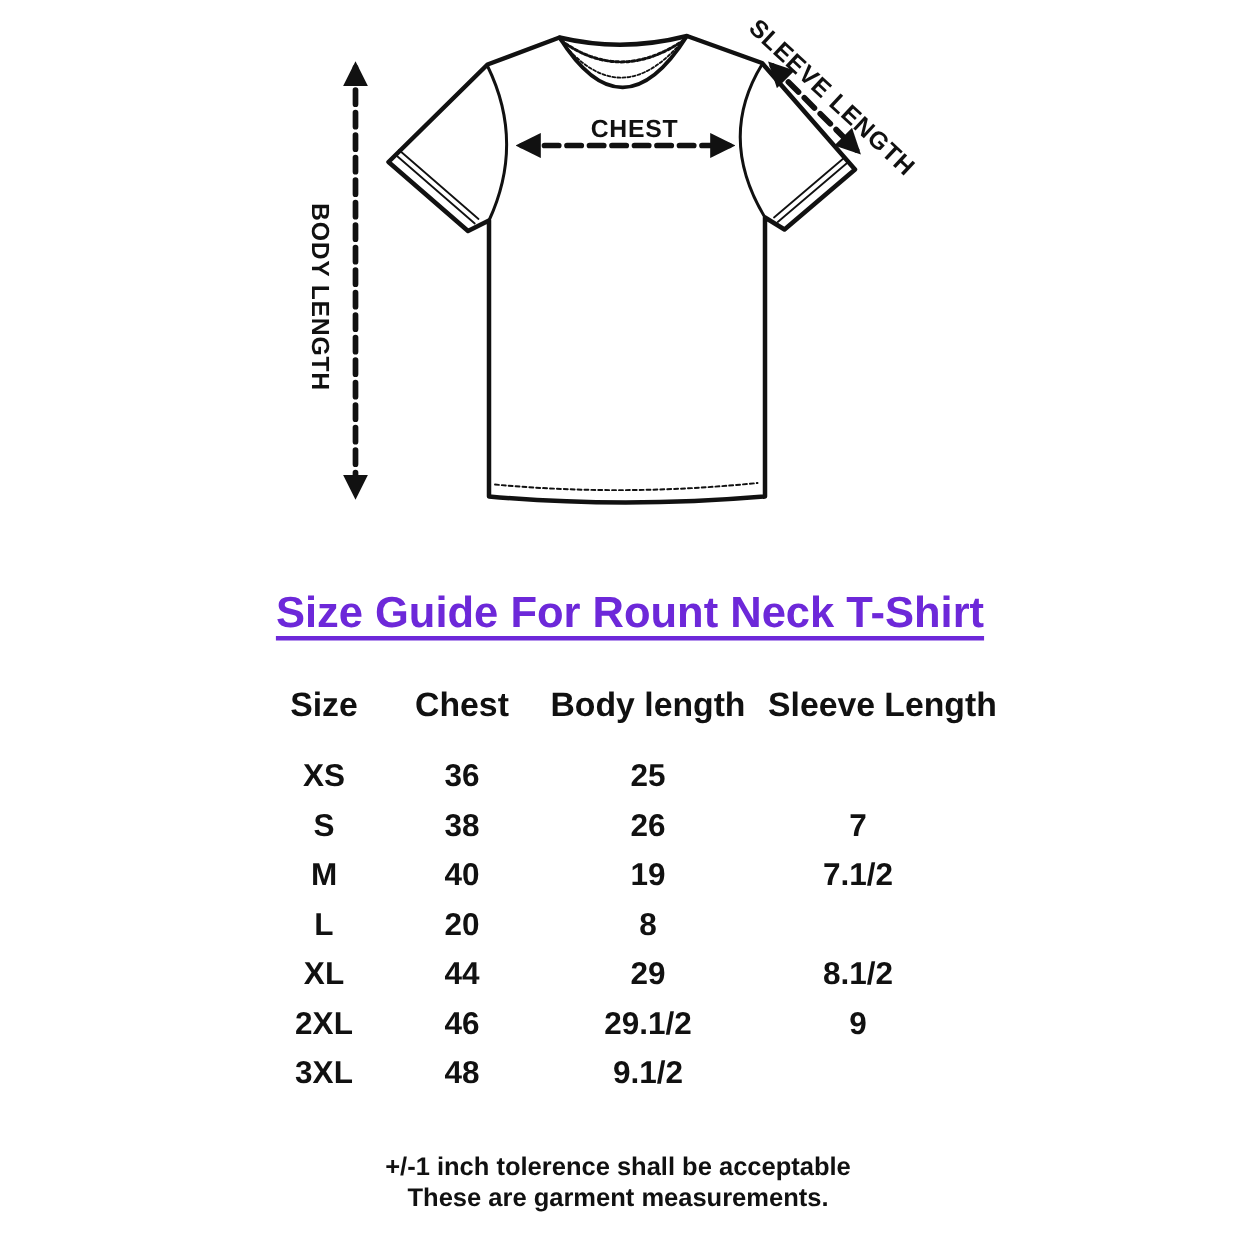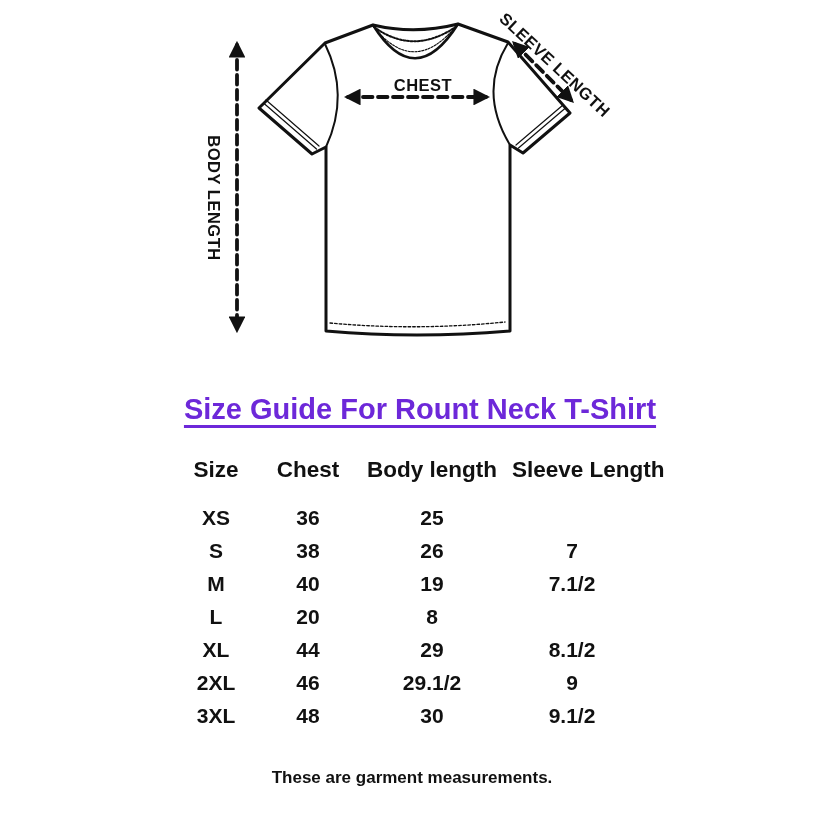--- a/index.html
+++ b/index.html
@@ -127,22 +127,22 @@
     </div>
     <div class="t-row">
       <div>2XL</div>
       <div>46</div>
       <div>29.1/2</div>
       <div>9</div>
     </div>
     <div class="t-row">
       <div>3XL</div>
       <div>48</div>
-      <div>30</div>
       <div>9.1/2</div>
     </div>
   </div>
 
   <div class="footer-note">
+    <div>+/-1 inch tolerence shall be acceptable</div>
     <div>These are garment measurements.</div>
   </div>
 
 </div>
 
 </body></html>

